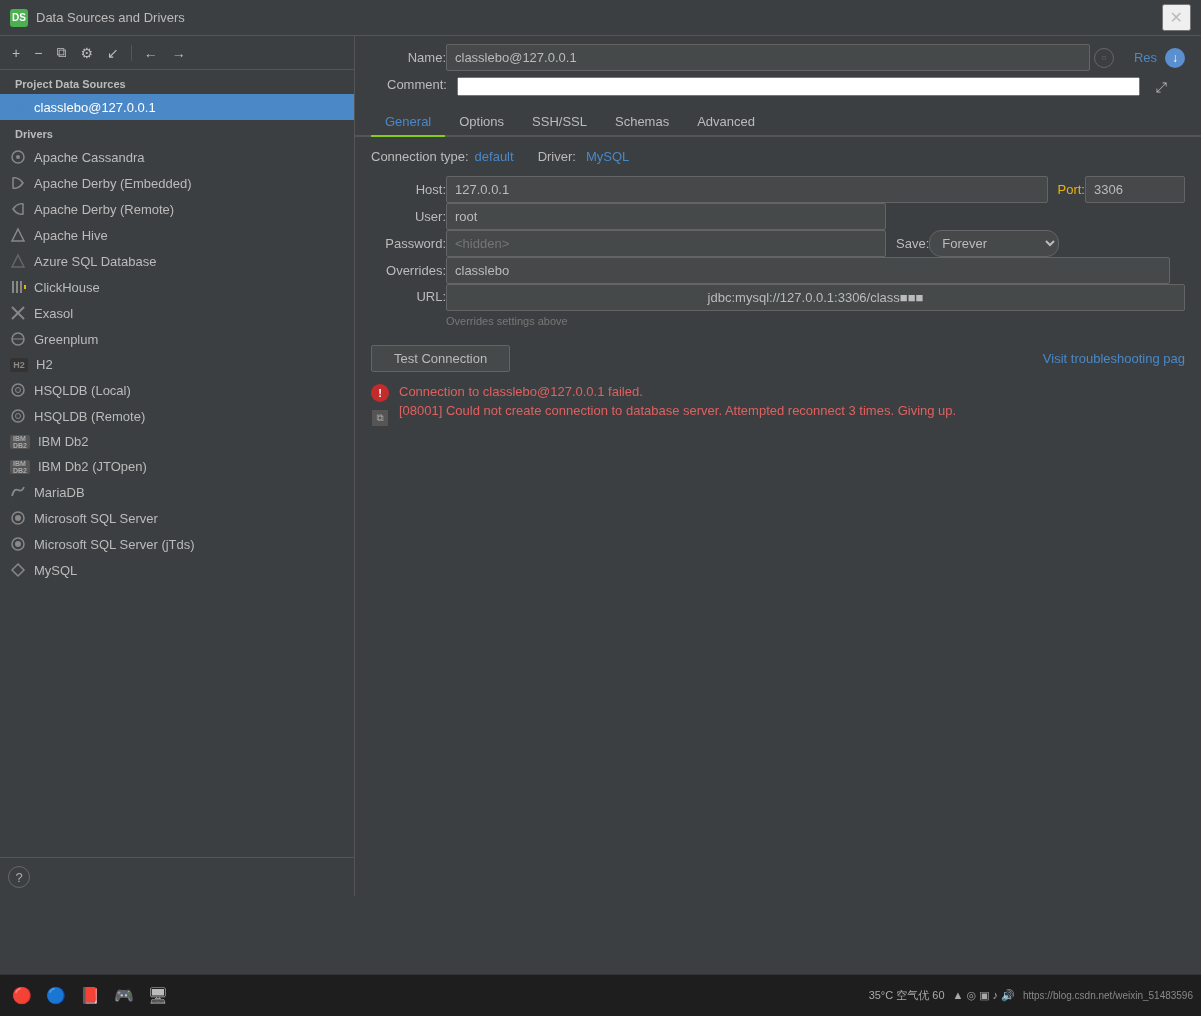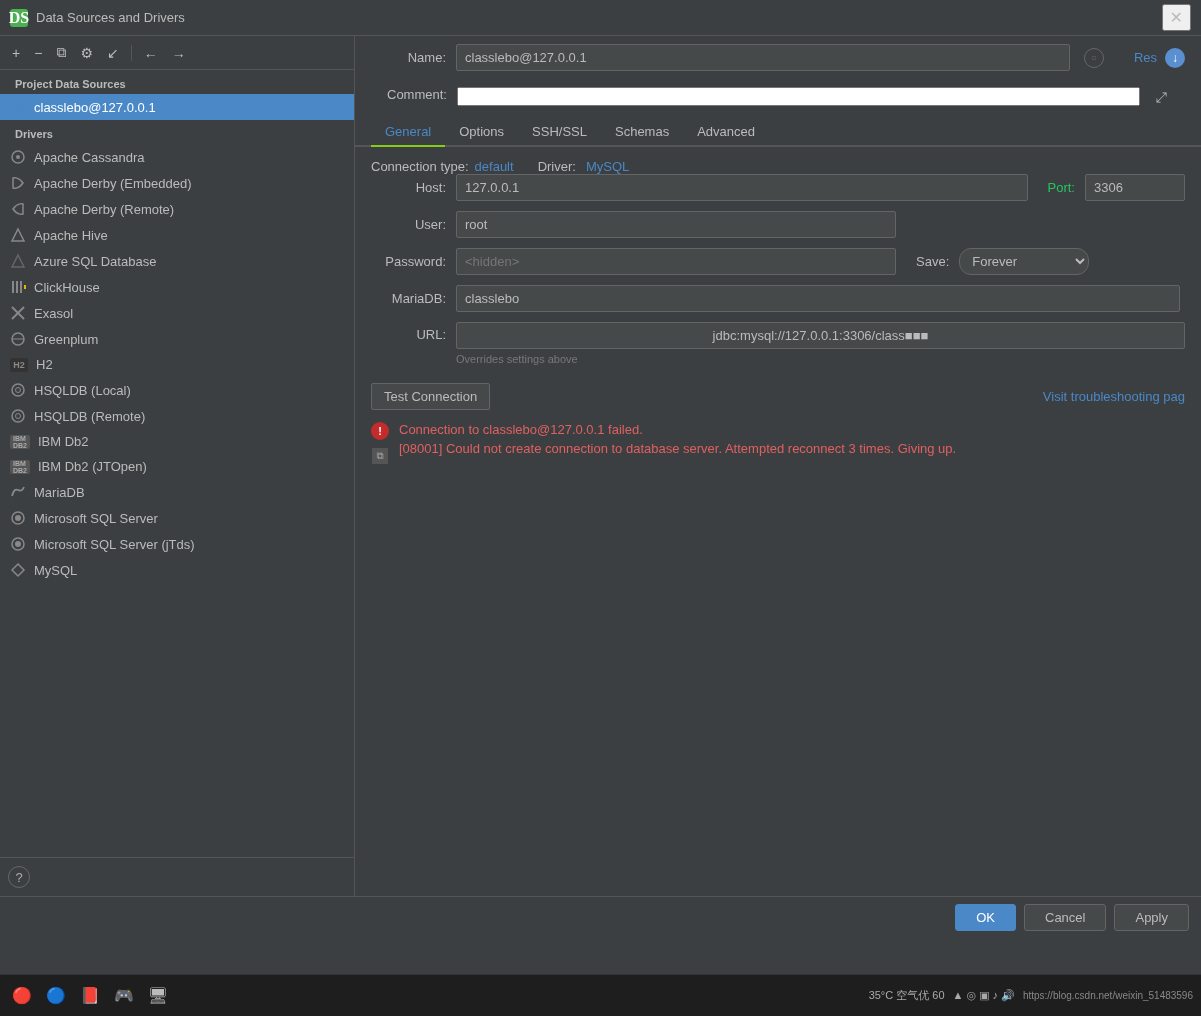--- a/index.html
+++ b/index.html
@@ -176,53 +176,52 @@
     
     .form-content {
       padding: 12px 16px;
       flex: 1;
       overflow-y: auto;
     }
 
     .connection-type-row {
       display: flex;
       gap: 6px;
+      margin-bottom: 12px;
       font-size: 13px;
     }
     .connection-type-row .ct-label { color: #bbbbbb; }
     .connection-type-row .ct-value { color: #4a88c7; cursor: pointer; }
     .connection-type-row .ct-sep { color: #666; margin: 0 6px; }
     .connection-type-row .driver-label { color: #bbbbbb; }
     .connection-type-row .driver-value { color: #4a88c7; cursor: pointer; }
 
     .form-row {
       display: flex;
       align-items: center;
-      margin-bottom: 10px;
-      gap: 10px;
     }
     .form-row .f-label {
       width: 75px;
       text-align: right;
       color: #bbbbbb;
       flex-shrink: 0;
       font-size: 13px;
     }
     .form-row .f-input {
       background: #45494a;
       border: 1px solid #646464;
       color: #bbbbbb;
       padding: 5px 8px;
       font-size: 13px;
       border-radius: 2px;
       outline: none;
     }
     .host-input { flex: 1; }
     .port-label {
-      color: #22c55e;
+      color: #eab308;
       margin-left: 10px;
       flex-shrink: 0;
     }
     .port-input { width: 100px; }
     .user-input { width: 440px; }
     .password-input { width: 440px; color: #777 !important; }
     .save-label {
       color: #bbbbbb;
       margin-left: 10px;
       flex-shrink: 0;
@@ -249,21 +248,21 @@
     .test-connection-row {
       display: flex;
       align-items: center;
       justify-content: space-between;
       margin: 10px 0 4px;
     }
     .test-conn-btn {
       background: #45494a;
       border: 1px solid #646464;
       color: #bbbbbb;
-      padding: 5px 12px;
+      padding: 5px 22px;
       font-size: 13px;
       cursor: pointer;
       border-radius: 2px;
     }
     .troubleshoot-link {
       color: #4a88c7;
       cursor: pointer;
       font-size: 13px;
     }
 
@@ -397,21 +396,21 @@
       align-items: center;
       margin-left: auto;
     }
   </style>
 </head>
 <body>
 
 <div class="title-bar">
   <div class="title-bar-left">
     <div class="title-bar-icon">
-      <span style="font-size:16px;color:white;font-family:Liberation Serif, serif;">DS</span>
+      <span style="font-size:10px;color:white;">DS</span>
     </div>
     <span class="title-text">Data Sources and Drivers</span>
   </div>
   <button class="title-close">✕</button>
 </div>
 
 <div style="display:flex; flex-direction:column; height: calc(1016px - 36px - 42px);">
   <div class="main-container">
 
     <div class="sidebar">
@@ -663,21 +662,21 @@
           <input class="f-input password-input" type="password" placeholder="&lt;hidden&gt;" style="">
           <span class="save-label">Save:</span>
           <select class="save-select">
             <option>Forever</option>
             <option>Until restart</option>
             <option>Never</option>
           </select>
         </div>
 
         <div class="form-row">
-          <span class="f-label">MariaDB:</span>
+          <span class="f-label">Overrides:</span>
           <input class="f-input" type="text" value="classlebo" style="width: calc(100% - 90px);">
         </div>
 
         <div class="form-row" style="align-items: flex-start;">
           <span class="f-label" style="margin-top:5px;">URL:</span>
           <div style="flex:1; display:flex; flex-direction:column;">
             <input class="f-input" type="text" value="jdbc:mysql://127.0.0.1:3306/class■■■" style="width: 100%; text-align: center;">
             <span class="url-hint" style="margin-left:0; margin-top:4px;">Overrides settings above</span>
           </div>
         </div>
@@ -697,25 +696,20 @@
             <div class="error-line2">[08001] Could not create connection to database server. Attempted reconnect 3 times. Giving up.</div>
           </div>
         </div>
 
       </div>
 
     </div>
 
   </div>
 
-  <div class="bottom-bar">
-    <button class="bottom-btn ok-btn">OK</button>
-    <button class="bottom-btn cancel-btn">Cancel</button>
-    <button class="bottom-btn apply-btn">Apply</button>
-  </div>
 </div>
 
 <div class="taskbar">
   <div class="taskbar-left">
     <div class="taskbar-icon" style="color:#e53935;">🔴</div>
     <div class="taskbar-icon" style="color:#2196f3;">🔵</div>
     <div class="taskbar-icon">📕</div>
     <div class="taskbar-icon">🎮</div>
     <div class="taskbar-icon">🖥</div>
   </div>

